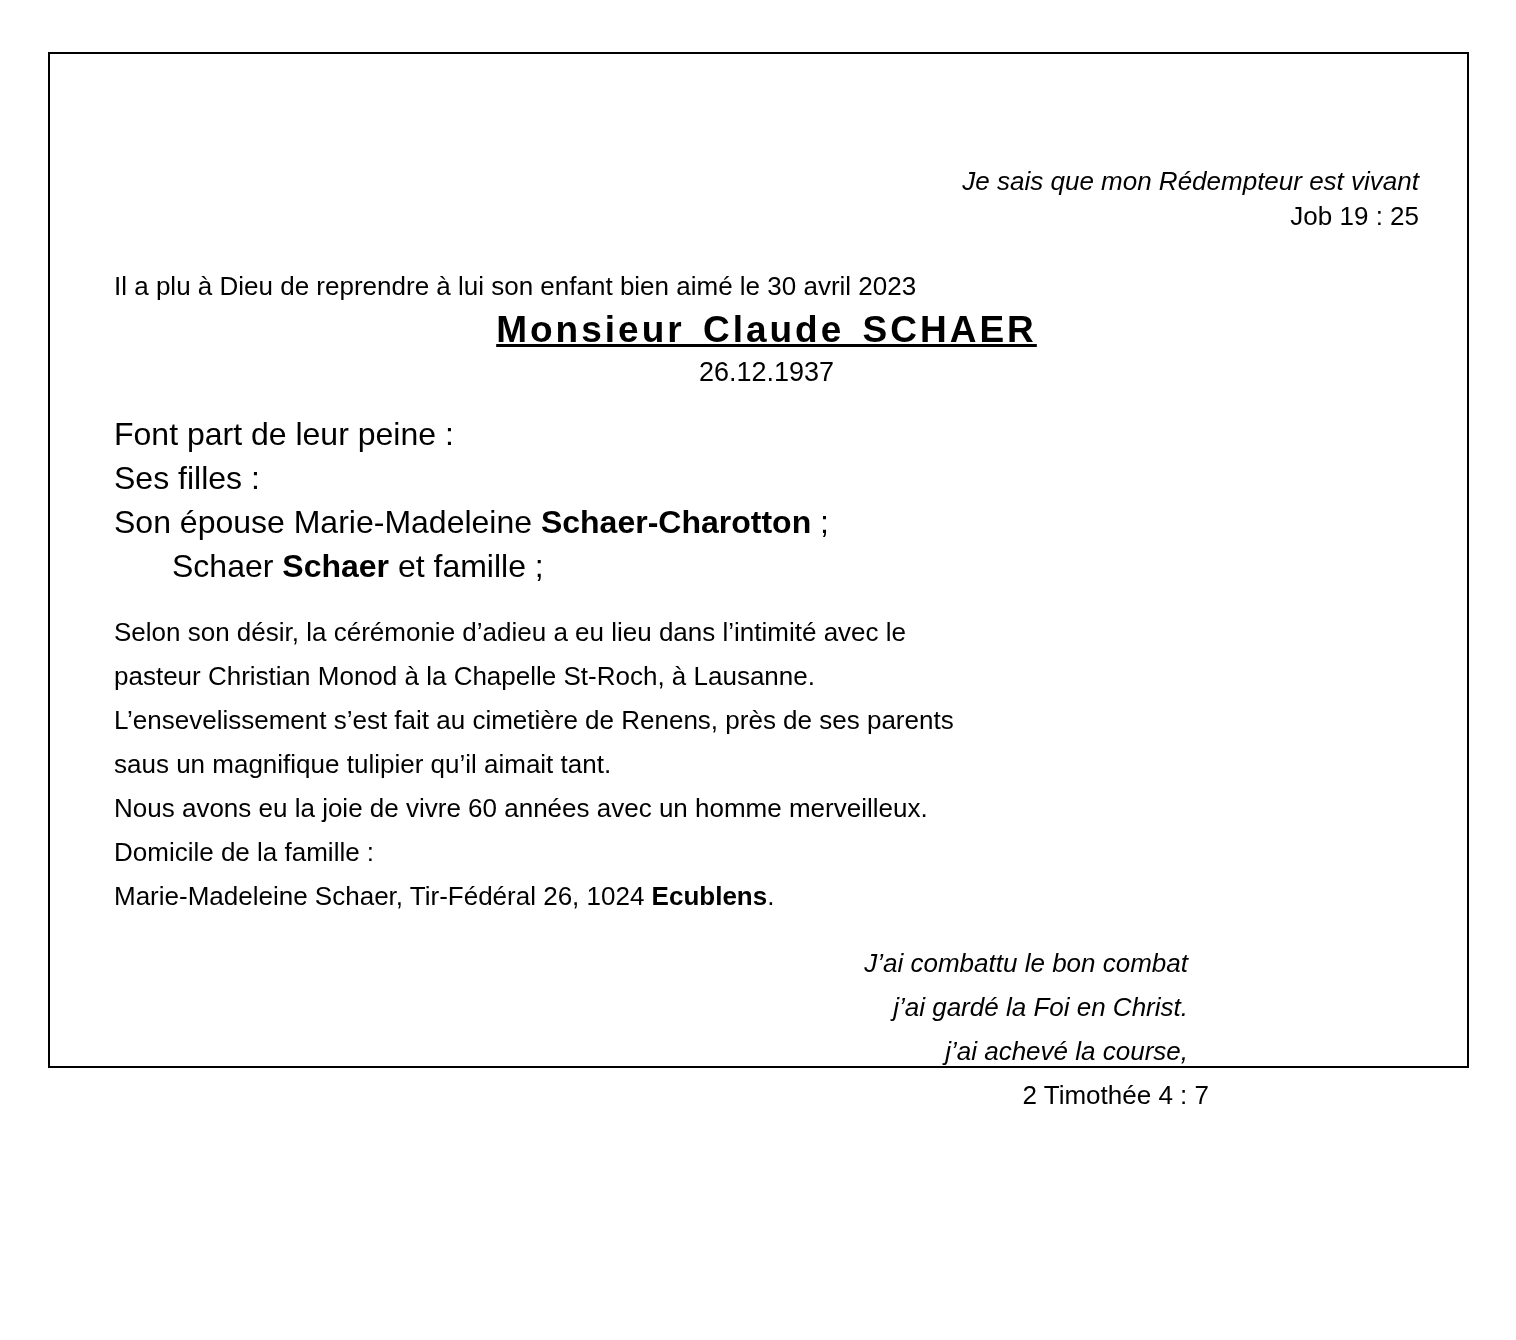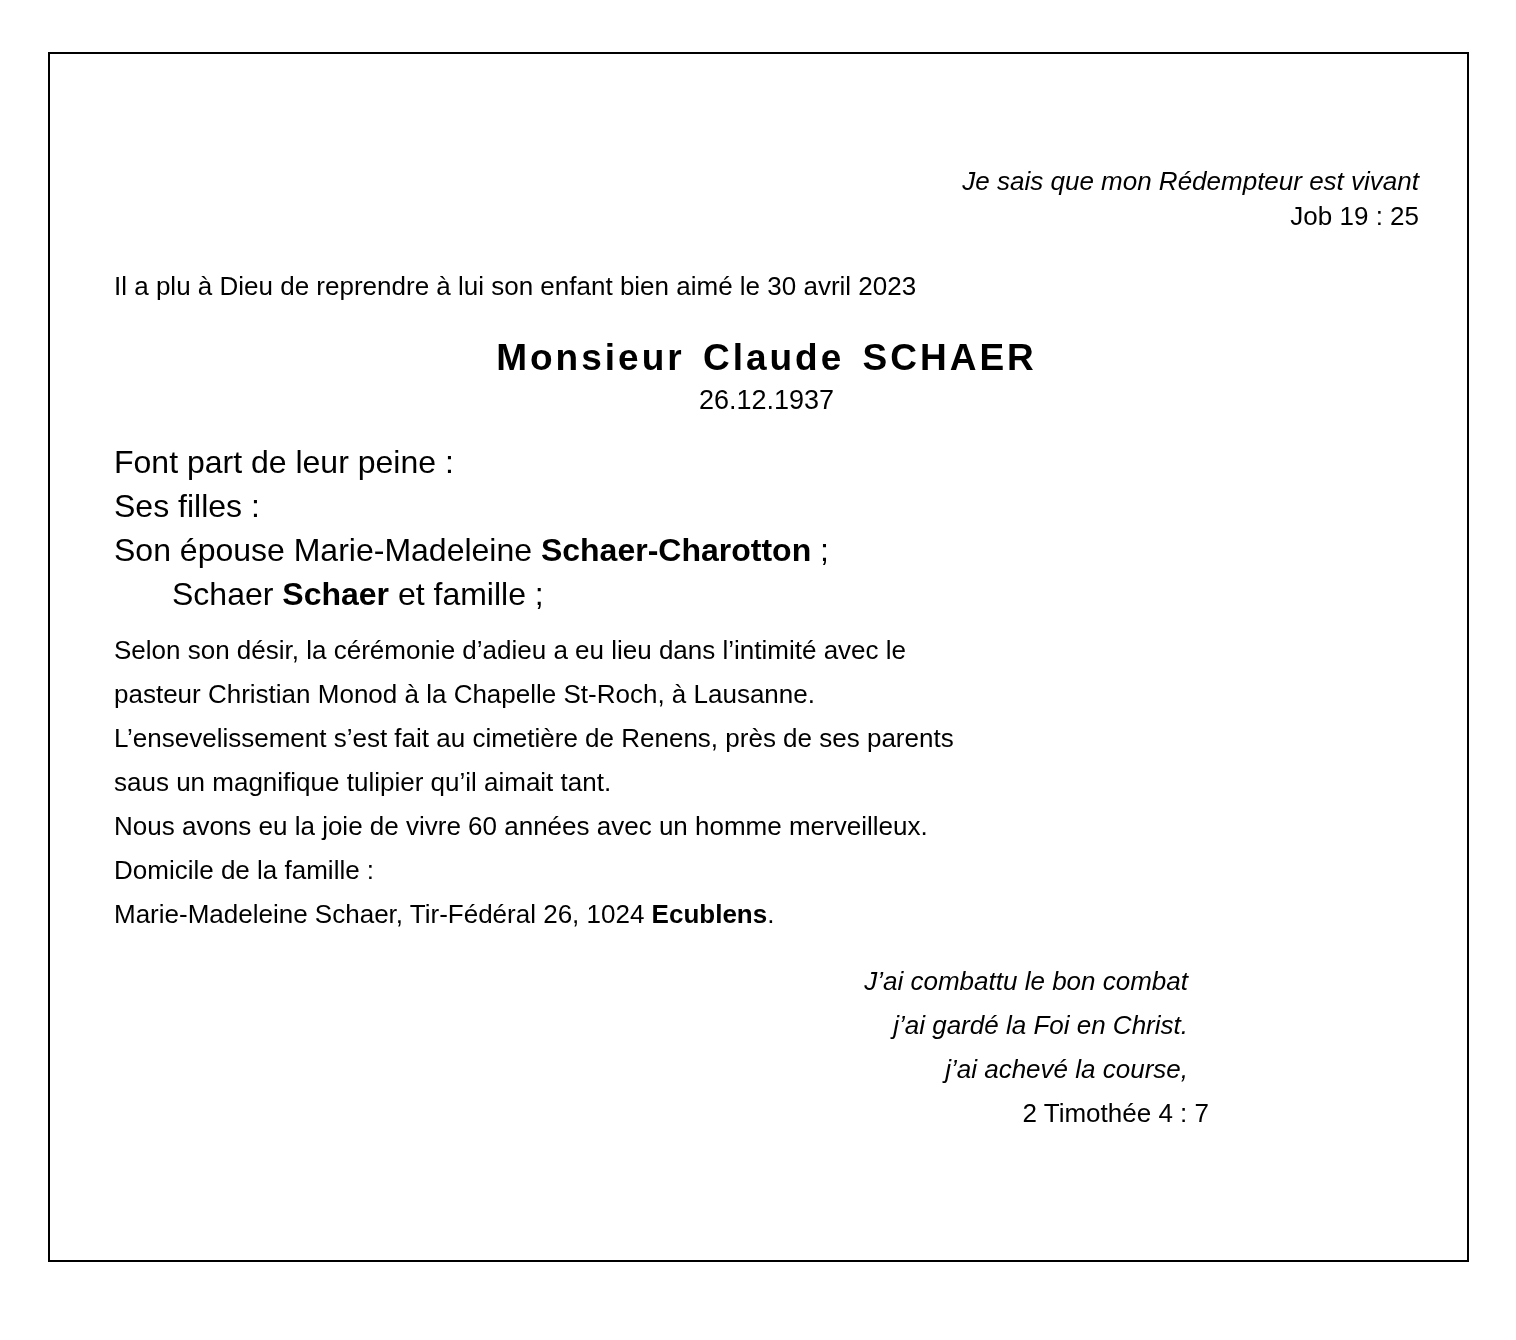--- a/index.html
+++ b/index.html
@@ -8,21 +8,21 @@
     height: 1340px;
     background: #ffffff;
     font-family: "Liberation Sans", sans-serif;
     color: #000000;
   }
   .sheet {
     position: absolute;
     left: 48px;
     top: 52px;
     width: 1421px;
-    height: 1210px;
+    height: 1016px;
     border: 2.5px solid #000000;
     background: #ffffff;
     padding-left: 64px;
     padding-right: 48px;
   }
   
   .epigraph {
     margin-top: 110px;
     text-align: right;
     font-size: 26px;
@@ -30,44 +30,44 @@
   }
   .epigraph .quote { font-style: italic; }
   
   .announcement {
     margin-top: 30px;
     font-size: 26px;
     line-height: 44px;
   }
   
   .name {
-    margin-top: 28px;
     text-align: center;
     font-size: 37px;
     font-weight: 700;
     letter-spacing: 3px;
     word-spacing: 5px;
     line-height: 44px;
+    text-decoration: underline;
   }
   .birthdate {
     text-align: center;
     font-size: 27px;
     line-height: 40px;
   }
   
   .family {
     margin-top: 20px;
     font-size: 32px;
     line-height: 44px;
   }
   .family .indent { padding-left: 58px; }
   b { font-weight: 700; }
   
   .bodytext {
-    margin-top: 12px;
+    margin-top: 22px;
     font-size: 26px;
     line-height: 44px;
   }
   
   .closing {
     margin-top: 23px;
     text-align: right;
     padding-right: 231px;
     font-size: 26px;
     line-height: 44px;

